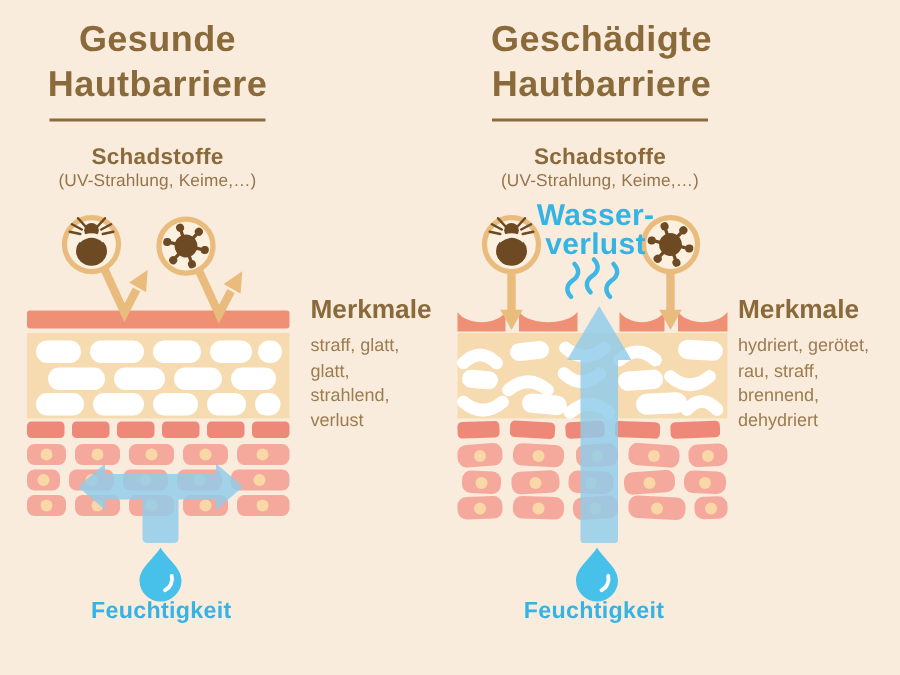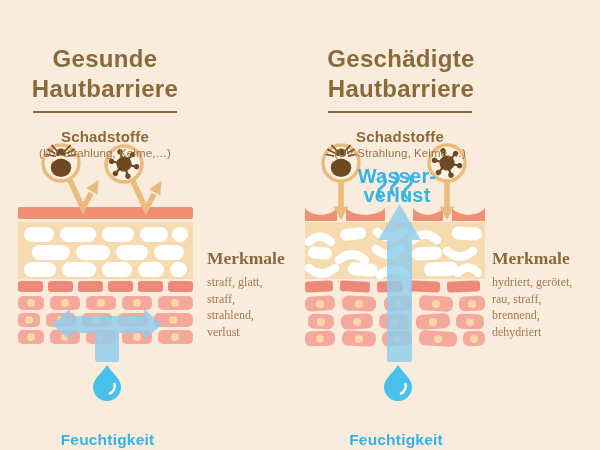--- a/index.html
+++ b/index.html
@@ -8,36 +8,36 @@
     --brickA:#ee897a; --brickB:#f4a99c; --dot:#f9d7a6; --arrowblue:#8fcdec;
   }
   html,body{margin:0;padding:0;}
   .stage{
     position:relative;width:600px;height:450px;background:var(--bg);
     font-family:"Liberation Sans", sans-serif;overflow:hidden;
   }
   .panel{position:absolute;top:0;width:300px;height:450px;}
   .panel.left{left:0;} .panel.right{left:300px;}
   .gfx{position:absolute;left:0;top:0;}
-  .abs{position:absolute;margin-top:32px;}
+  .abs{position:absolute;}
   .title{top:12px;text-align:center;font-size:24px;font-weight:bold;
     color:var(--brown);line-height:30px;letter-spacing:.3px;}
   .panel.left .title{left:0;width:210px;}
   .panel.right .title{left:0;width:202px;}
   .rule{top:79px;height:2px;background:var(--brown);}
   .panel.left .rule{left:33px;width:144px;}
   .panel.right .rule{left:28px;width:144px;}
   .pollutants{top:96px;text-align:center;}
   .panel.left .pollutants{left:0;width:210px;}
   .panel.right .pollutants{left:0;width:200px;}
   .pollutants .ph{font-size:15px;font-weight:bold;color:var(--brown);letter-spacing:.2px;}
   .pollutants .ps{font-size:11.5px;color:#94744a;margin-top:2px;letter-spacing:.1px;text-align:center;}
   .waterloss{top:135px;left:17px;width:160px;text-align:center;color:var(--blue);
     font-weight:bold;font-size:20px;line-height:19px;letter-spacing:.2px;}
-  .features{top:216px;width:105px;white-space:nowrap;font-family:Liberation Serif, serif;}
+  .features{top:196px;width:105px;white-space:nowrap;}
   .panel.left .features{left:207px;}
   .panel.right .features{left:192px;}
   .features .fh{font-size:17.5px;font-weight:bold;color:var(--brown);margin-bottom:5px;}
   .features .fl{font-size:12px;color:var(--brown-light);line-height:16.5px;}
   .moisture{top:399px;text-align:center;color:var(--blue);font-weight:bold;
     font-size:15.5px;letter-spacing:.2px;}
   .panel.left .moisture{left:25px;width:165px;}
   .panel.right .moisture{left:16px;width:160px;}
 </style>
 </head>
@@ -192,21 +192,21 @@
       <div>Hautbarriere</div>
     </div>
     <div class="abs rule"></div>
     <div class="abs pollutants">
       <div class="ph">Schadstoffe</div>
       <div class="ps">(UV-Strahlung, Keime,…)</div>
     </div>
     <div class="abs features">
       <div class="fh">Merkmale</div>
       <div class="fl">straff, glatt,</div>
-      <div class="fl">straff,</div>
+      <div class="fl">glatt,</div>
       <div class="fl">strahlend,</div>
       <div class="fl">verlust</div>
     </div>
     <div class="abs moisture">Feuchtigkeit</div>
   </section>
 
   <section class="panel right">
 
     <svg class="gfx" width="300" height="450" viewBox="0 0 300 450">
 

